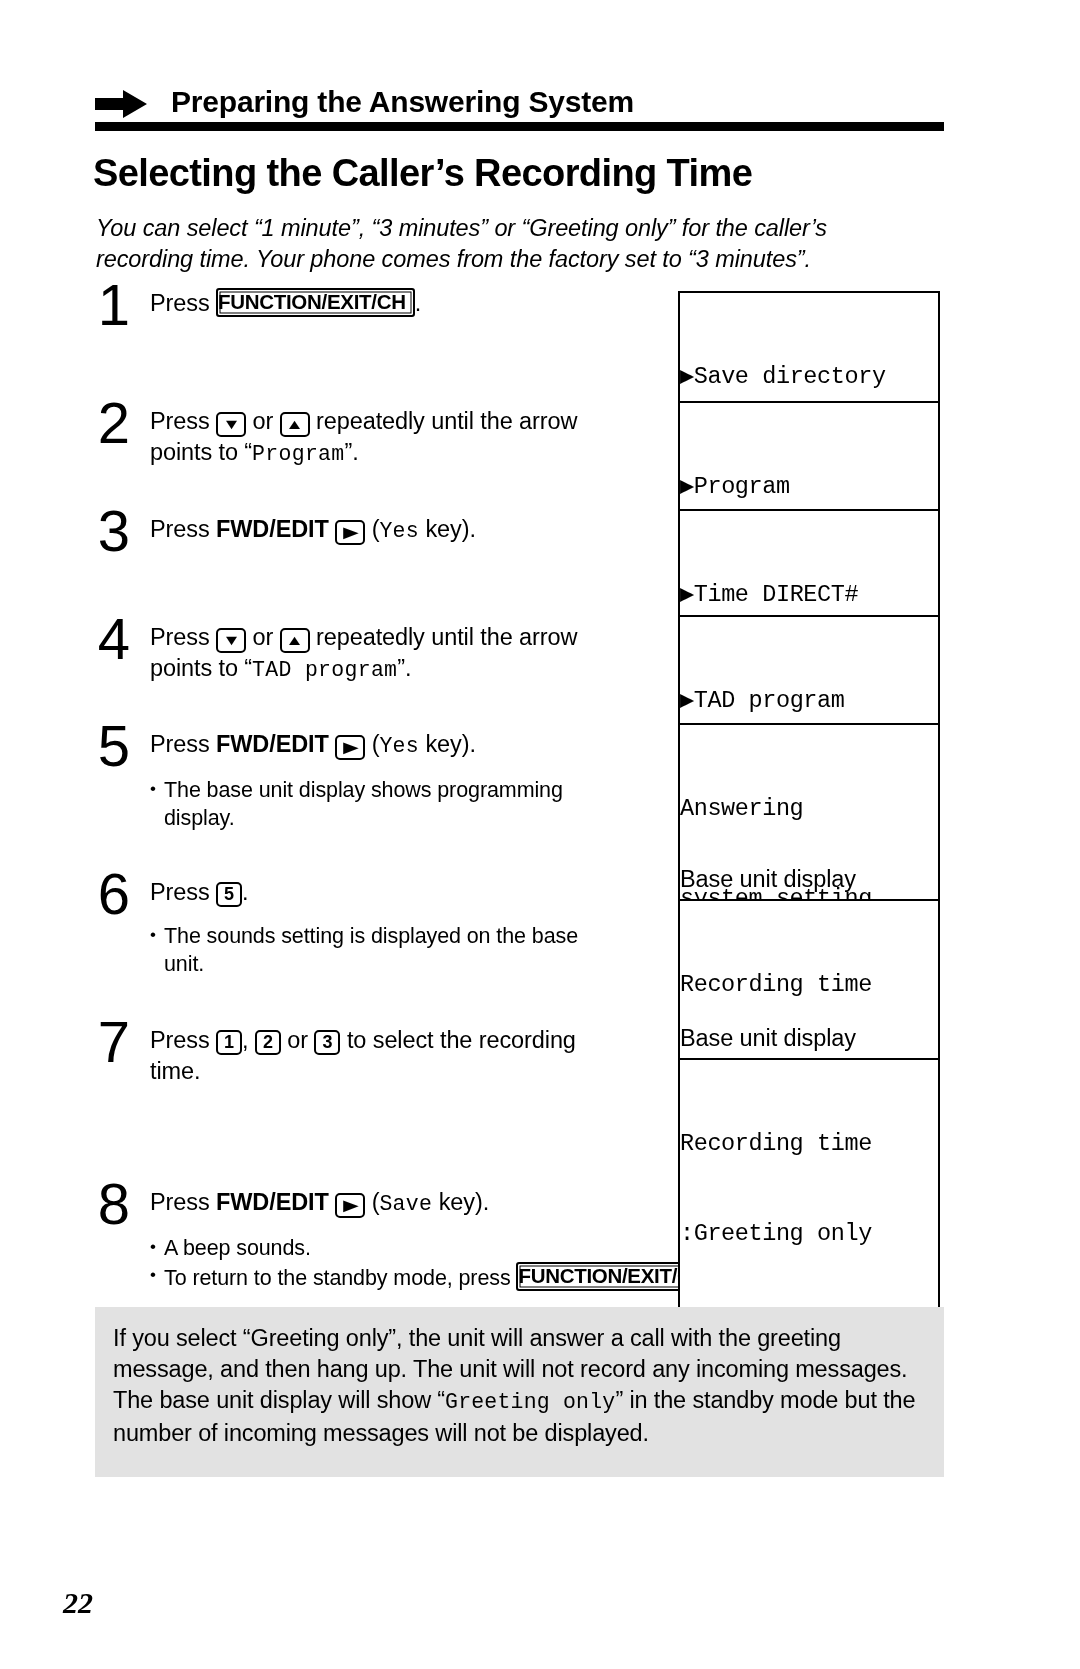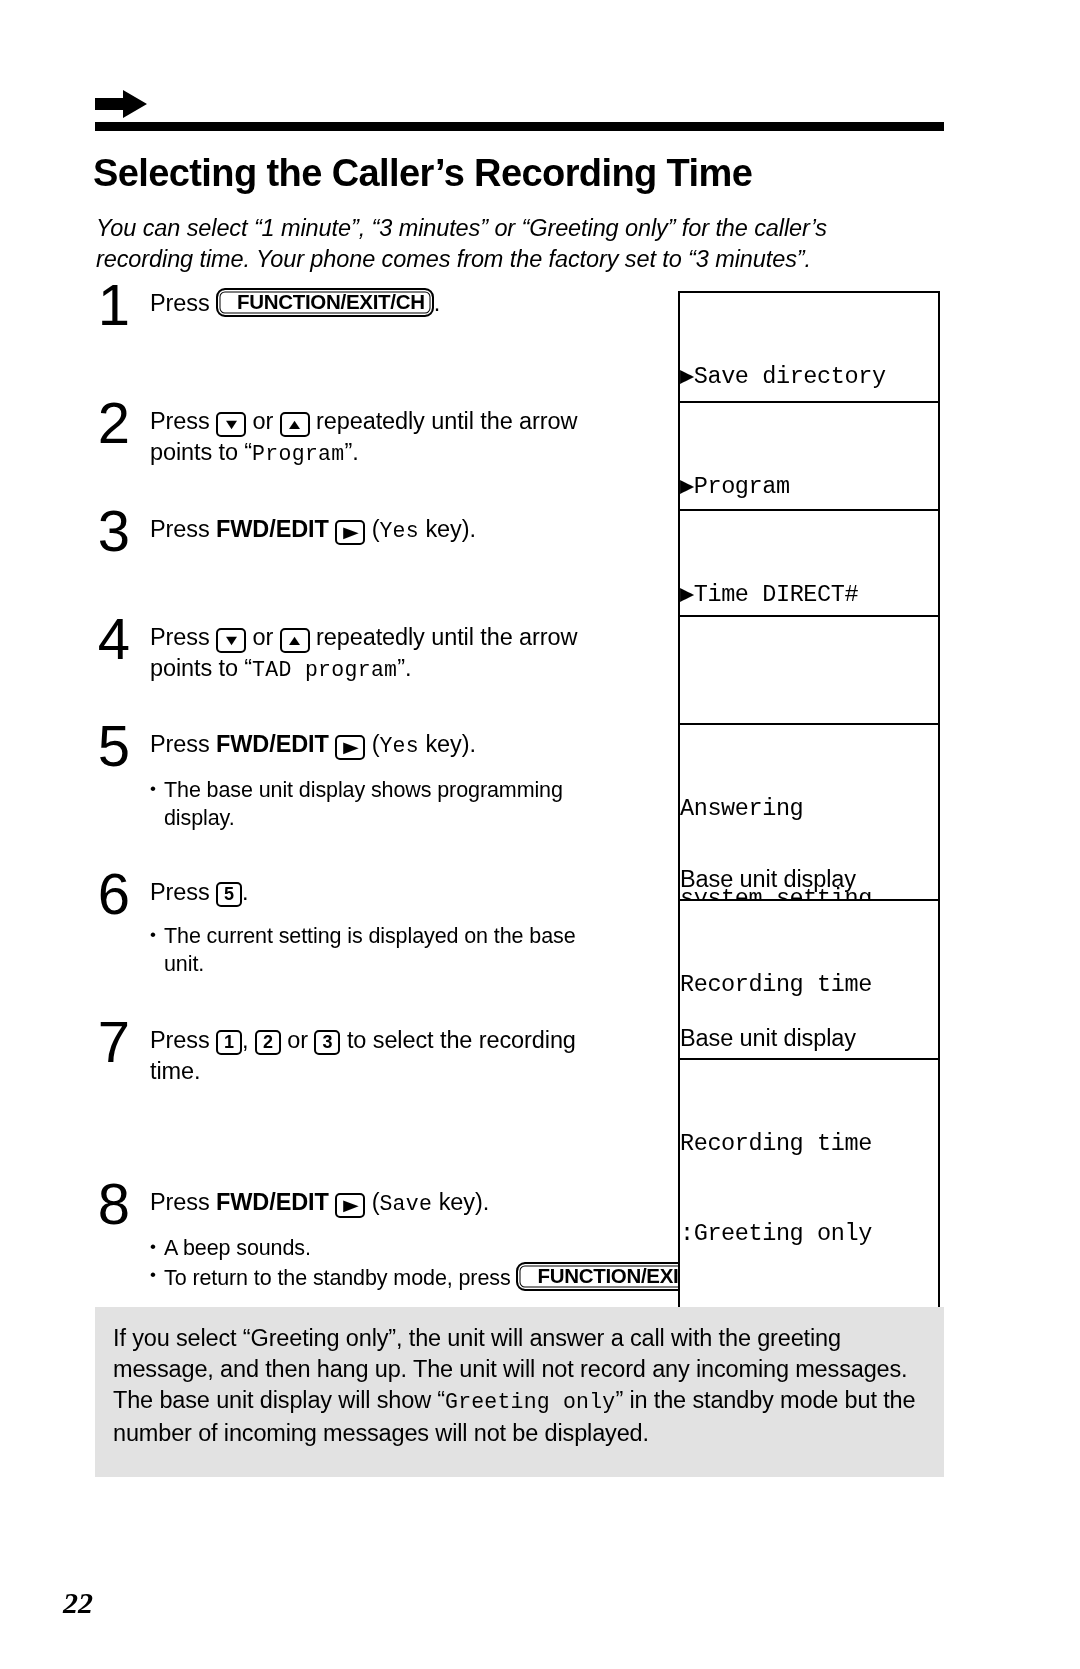--- a/index.html
+++ b/index.html
@@ -136,22 +136,22 @@
     font-weight: bold;
   }
   .sublist-row {
     white-space: nowrap;
   }
 
   
   .keycap {
     display: inline-block;
     border: 2px solid #000;
-    border-radius: 9px;
-    padding: 0px 7px 1px 19px;
+    border-radius: 3px;
+    padding: 0px 7px 1px 0;
     font-weight: bold;
     font-size: 20.5px;
     line-height: 24px;
     letter-spacing: -0.3px;
     vertical-align: 2px;
     box-shadow: inset 0 0 0 1.5px #fff, inset 0 0 0 2.5px #000;
     white-space: nowrap;
   }
   .keysq {
     display: inline-block;
@@ -262,20 +262,21 @@
 </style>
 </head>
 <body>
 
 <div class="page">
 
   <div class="runhead">
     <svg class="runhead-arrow" viewBox="0 0 52 30">
       <path d="M0 9 L28 9 L28 1 L52 15 L28 29 L28 21 L0 21 Z" fill="#000"></path>
     </svg>
+    <span class="runhead-title">Preparing the Answering System</span>
   </div>
   <div class="runhead-rule"></div>
 
   <div class="sect-title">Selecting the Caller’s Recording Time</div>
 
   <div class="intro">You can select “1 minute”, “3 minutes” or “Greeting only” for the caller’s recording time. Your phone comes from the factory set to “3 minutes”.</div>
 
   <div class="steps">
 
     <div class="step" style="height:118px;">
@@ -333,21 +334,21 @@
         </div>
       </div>
     </div>
 
     <div class="step" style="height:148px;">
       <div class="step-num">6</div>
       <div class="step-body">
         <span>Press</span>
         <span class="keysq">5</span><span>.</span>
         <div class="bullets">
-          <div class="bullet">The current setting is displayed on the base</div>
+          <div class="bullet">The sounds setting is displayed on the base</div>
           <div style="padding-left:14px;">unit.</div>
         </div>
       </div>
     </div>
 
     <div class="step" style="height:162px;">
       <div class="step-num">7</div>
       <div class="step-body">
         <span>Press</span>
         <span class="keysq">1</span><span>,</span>
@@ -398,20 +399,21 @@
     <div class="lcd" style="top:509px;">
       <div class="ln">▶Time DIRECT#</div>
       <div class="ln"> Set recall time</div>
       <div class="ln navrow">
         <span class="navleft tri">▼▲</span>
         <span class="navright">▶=Yes</span>
       </div>
     </div>
 
     <div class="lcd" style="top:615px;">
+      <div class="ln">▶TAD program</div>
       <div class="ln">&nbsp;</div>
       <div class="ln navrow">
         <span class="navleft tri">▼▲</span>
         <span class="navright">▶=Yes</span>
       </div>
     </div>
 
     <div class="lcd" style="top:723px;">
       <div class="ln">Answering</div>
       <div class="ln">system setting.</div>

